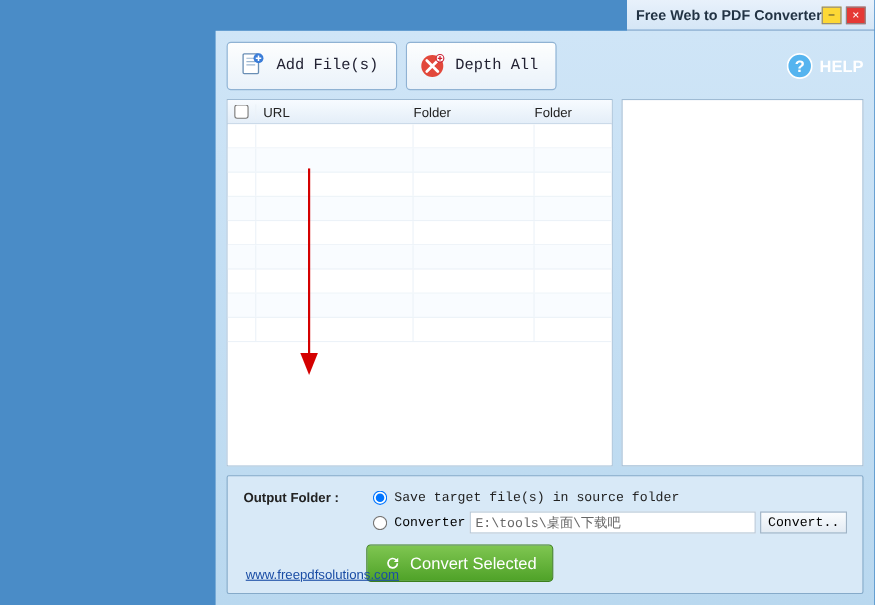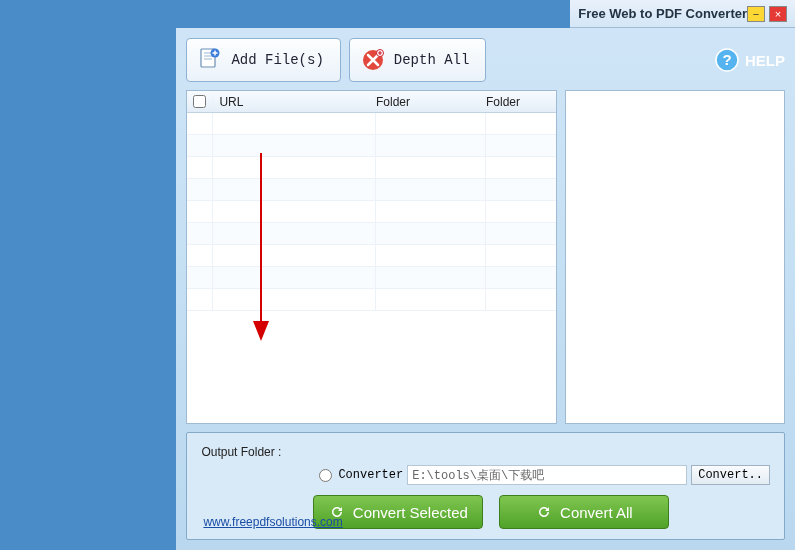--- a/index.html
+++ b/index.html
@@ -26,24 +26,24 @@
 .th-status { width: 110px; }
 .th-depth { width: 70px; }
 .table-body { flex: 1; background: #fff; position: relative; overflow: hidden; }
 .grid-row { height: 22px; border-bottom: 1px solid #ecf2f8; display:flex; }
 .grid-row:nth-child(even){ background:#f9fcff; }
 .grid-cell-v { border-right:1px solid #ecf2f8; }
 .arrow-overlay { position:absolute; left:60px; top:40px; pointer-events:none; }
 .side-panel { width: 220px; background: #fff; border: 1px solid #9fbbd4; }
 .bottom-panel { border: 1px solid #85aac9; background: #d8e9f7; padding: 12px 14px 10px; border-radius: 2px; position: relative; }
 .output-row { display: flex; align-items: center; gap: 10px; margin-bottom: 6px; font-family: "Courier New", monospace; font-size: 12px; color: #222; }
-.output-label { font-weight: normal; font-family: "Segoe UI", Tahoma, Arial, sans-serif; width: 108px; }
+.output-label { font-weight: bold; font-family: "Segoe UI", Tahoma, Arial, sans-serif; width: 108px; }
 .radio-row { display:flex; align-items:center; gap:6px; }
 .customize-row { display:flex; align-items:center; gap:4px; margin-left: 118px; margin-bottom:10px; font-family:"Courier New", monospace; font-size:12px;}
-.path-input { width: 280px; height: 20px; border: 1px solid #b5c6d6; background:#fff; padding: 0 4px; font-family:"Courier New", monospace; font-size:12px; color:#666; }
+.path-input { width: 260px; height: 20px; border: 1px solid #b5c6d6; background:#fff; padding: 0 4px; font-family:"Courier New", monospace; font-size:12px; color:#666; }
 .browse-btn { height:20px; border:1px solid #9fb3c5; background:linear-gradient(to bottom,#fafcfe,#e3ebf3); padding:0 6px; font-size:12px; cursor:pointer; font-family:"Courier New", monospace;}
 .convert-row { display:flex; gap:16px; margin-left:112px; }
 .convert-btn { background: linear-gradient(to bottom,#7fc651 0%, #4fa228 100%); border:1px solid #3c7f1c; border-radius:4px; color:#fff; font-size:15px; height:34px; width:170px; display:flex; align-items:center; justify-content:center; gap:8px; cursor:pointer; }
 .convert-btn .refresh-icon { width:16px; height:16px; }
 .footer-link { position:absolute; left:16px; bottom:10px; color:#1a4da5; text-decoration:underline; font-size:12px; cursor:pointer; }
 input[type=checkbox], input[type=radio] { cursor:pointer; }
 </style>
 </head>
 <body>
 
@@ -166,44 +166,40 @@
             <polygon points="14,188 6,168 22,168" fill="#d40000"></polygon>
           </svg>
         </div>
       </div>
       <div class="side-panel"></div>
     </div>
 
     <div class="bottom-panel">
       <div class="output-row">
         <span class="output-label">Output Folder :</span>
+        <label class="radio-row">
+          <input type="radio" name="outopt" checked="" style="">
+          <span>Save target file(s) in source folder</span>
+        </label>
       </div>
       <div class="customize-row">
         <label class="radio-row">
           <input type="radio" name="outopt" style="">
           <span>Converter</span>
         </label>
         <input class="path-input" value="E:\tools\桌面\下载吧" style="">
         <button class="browse-btn">Convert..</button>
       </div>
       <div class="convert-row">
         <div class="convert-btn">
           <span class="refresh-icon">
             <svg viewBox="0 0 16 16" width="16" height="16">
                 <path d="M13 8a5 5 0 1 1-1.5-3.5L13 3v4H9l1.5-1.5A3.5 3.5 0 1 0 11.5 8H13z" fill="#fff"></path>
               </svg>
           </span>
           <span>Convert Selected</span>
         </div>
-        <div class="convert-btn">
-          <span class="refresh-icon">
-            <svg viewBox="0 0 16 16" width="16" height="16">
-                <path d="M13 8a5 5 0 1 1-1.5-3.5L13 3v4H9l1.5-1.5A3.5 3.5 0 1 0 11.5 8H13z" fill="#fff"></path>
-              </svg>
-          </span>
-          <span>Convert All</span>
-        </div>
       </div>
       <a class="footer-link">www.freepdfsolutions.com</a>
     </div>
 
   </div>
 </div>
 
 </body></html>

